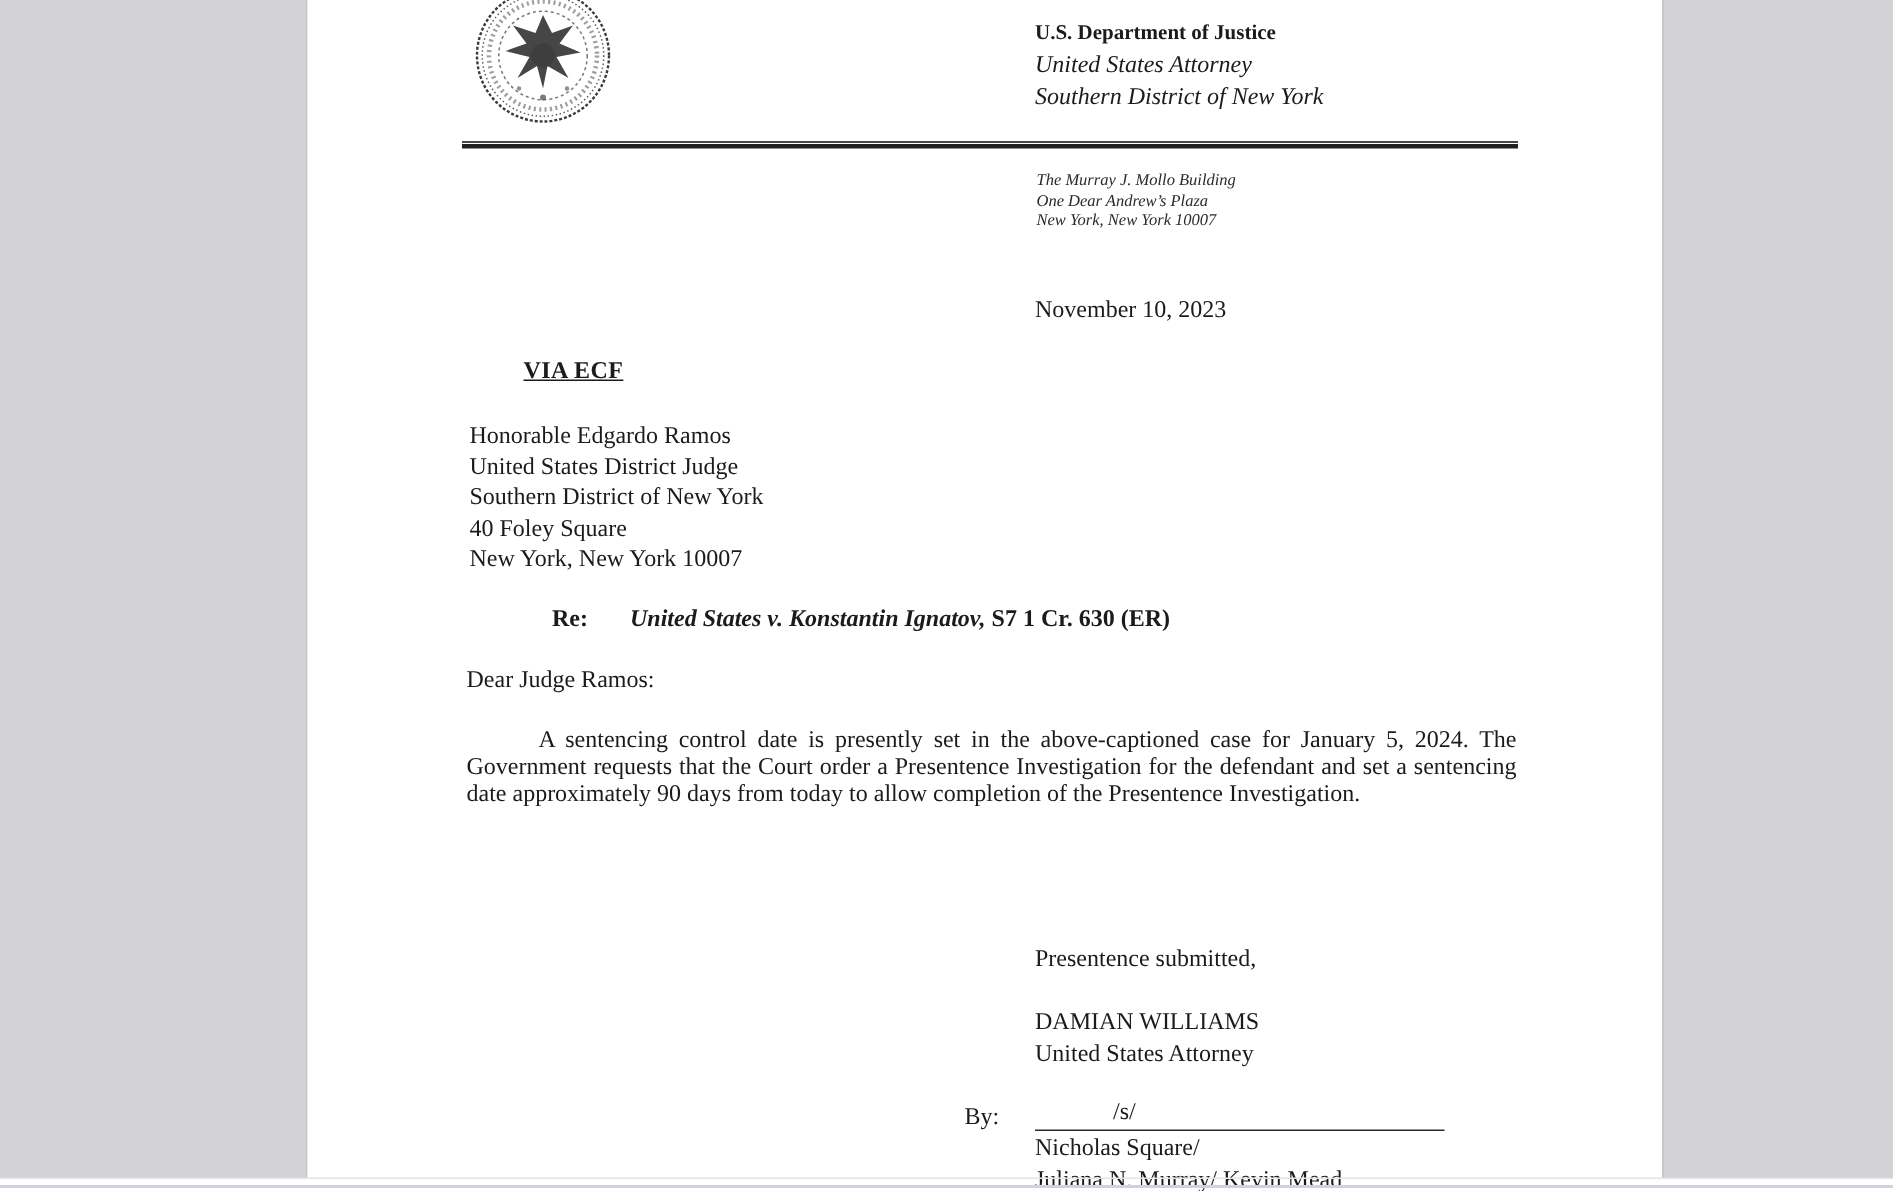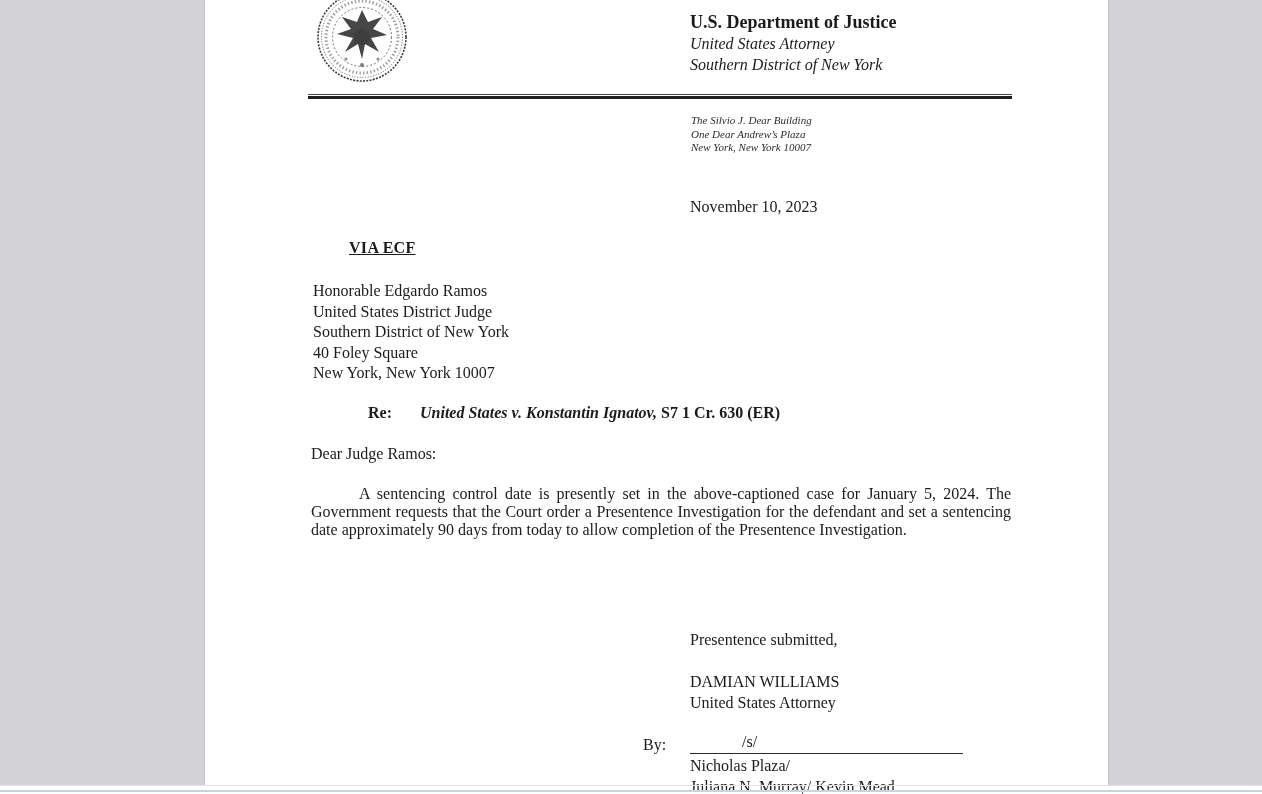--- a/index.html
+++ b/index.html
@@ -32,21 +32,21 @@
     height: 794px;
     background: #ffffff;
     color: #1b1b1b;
     font-size: 16px;
   }
   .abs { position: absolute; }
 
   
   .seal { left: 111px; top: -9px; width: 92px; height: 92px; }
   .letterhead { left: 485px; top: 12px; line-height: 21px; white-space: nowrap; }
-  .lh-agency { font-weight: bold; font-size: 18px; }
+  .lh-agency { font-weight: bold; font-size: 14px; }
   .lh-line   { font-style: italic; font-size: 16px; }
   .rule {
     left: 103px; top: 94px; width: 704px; height: 5px;
     background: linear-gradient(#46464a 0 1px, #fdfdfd 1px 2px, #1f1f23 2px 5px);
   }
   .office-address {
     left: 486px; top: 114px;
     font-style: italic;
     font-size: 11px;
     line-height: 13.5px;
@@ -130,21 +130,21 @@
 
     <div class="abs letterhead">
       <div class="lh-agency">U.S. Department of Justice</div>
       <div class="lh-line">United States Attorney</div>
       <div class="lh-line">Southern District of New York</div>
     </div>
 
     <div class="abs rule"></div>
 
     <div class="abs office-address">
-      <div>The Silvio J. Dear Building</div>
+      <div>The Murray J. Mollo Building</div>
       <div>One Dear Andrew’s Plaza</div>
       <div>New York, New York 10007</div>
     </div>
 
     <div class="abs date-line">November 10, 2023</div>
 
     <div class="abs via">VIA ECF</div>
 
     <div class="abs recipient">
       <div>Honorable Edgardo Ramos</div>
@@ -163,21 +163,21 @@
     <p class="abs body-par">A sentencing control date is presently set in the above-captioned case for January 5, 2024. The Government requests that the Court order a Presentence Investigation for the defendant and set a sentencing date approximately 90 days from today to allow completion of the Presentence Investigation.</p>
 
     <div class="abs respectfully">Presentence submitted,</div>
     <div class="abs signer-name">DAMIAN WILLIAMS</div>
     <div class="abs signer-title">United States Attorney</div>
 
     <div class="abs by-label">By:</div>
     <div class="abs sig-line">
       <span>/s/</span>
     </div>
-    <div class="abs attorney-1">Nicholas Plaza/</div>
+    <div class="abs attorney-1">Nicholas Square/</div>
     <div class="abs attorney-2">Juliana N. Murray/ Kevin Mead</div>
 
   </div>
 
   <div class="edge-line-1"></div>
   <div class="edge-line-2"></div>
 
 </div>
 
 </body></html>

